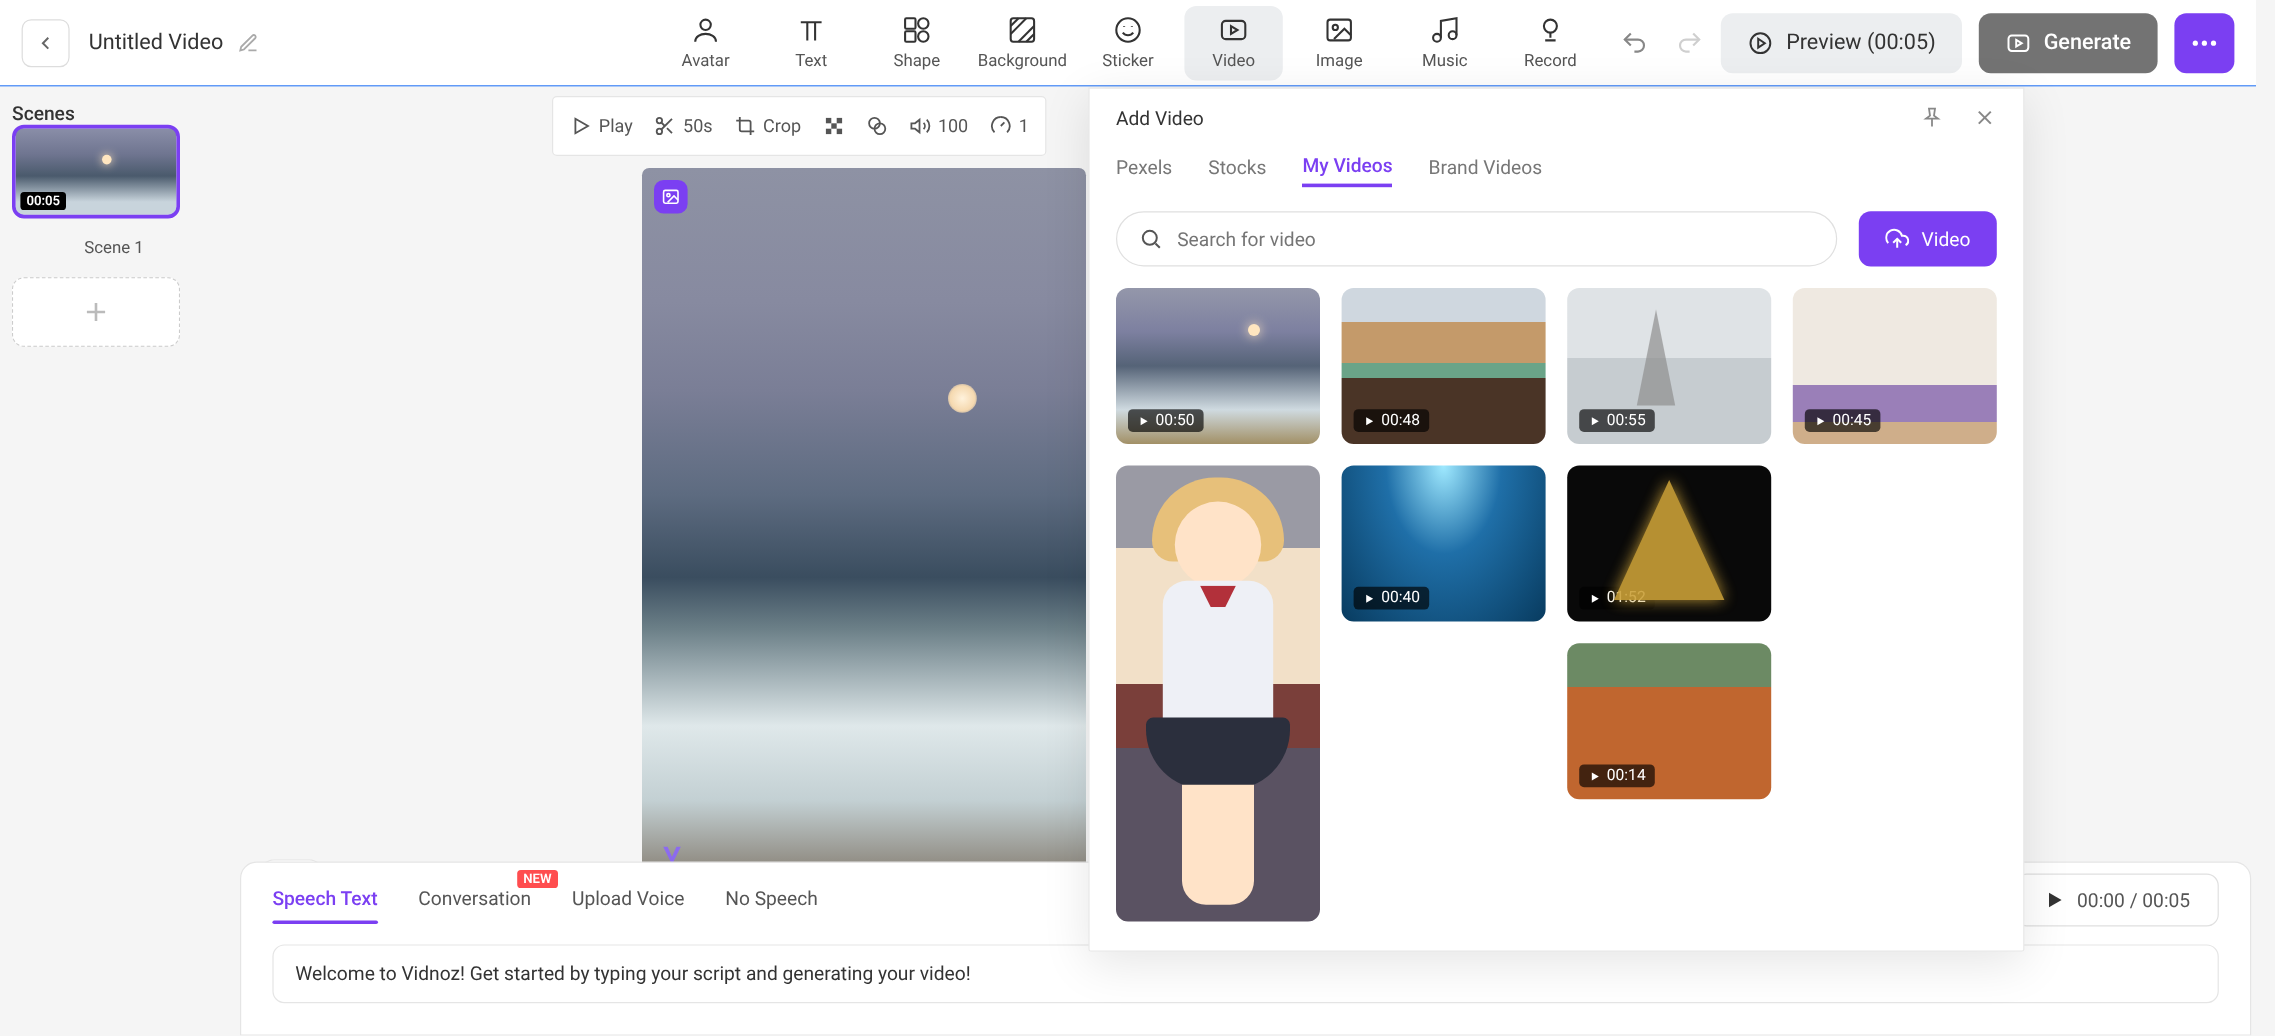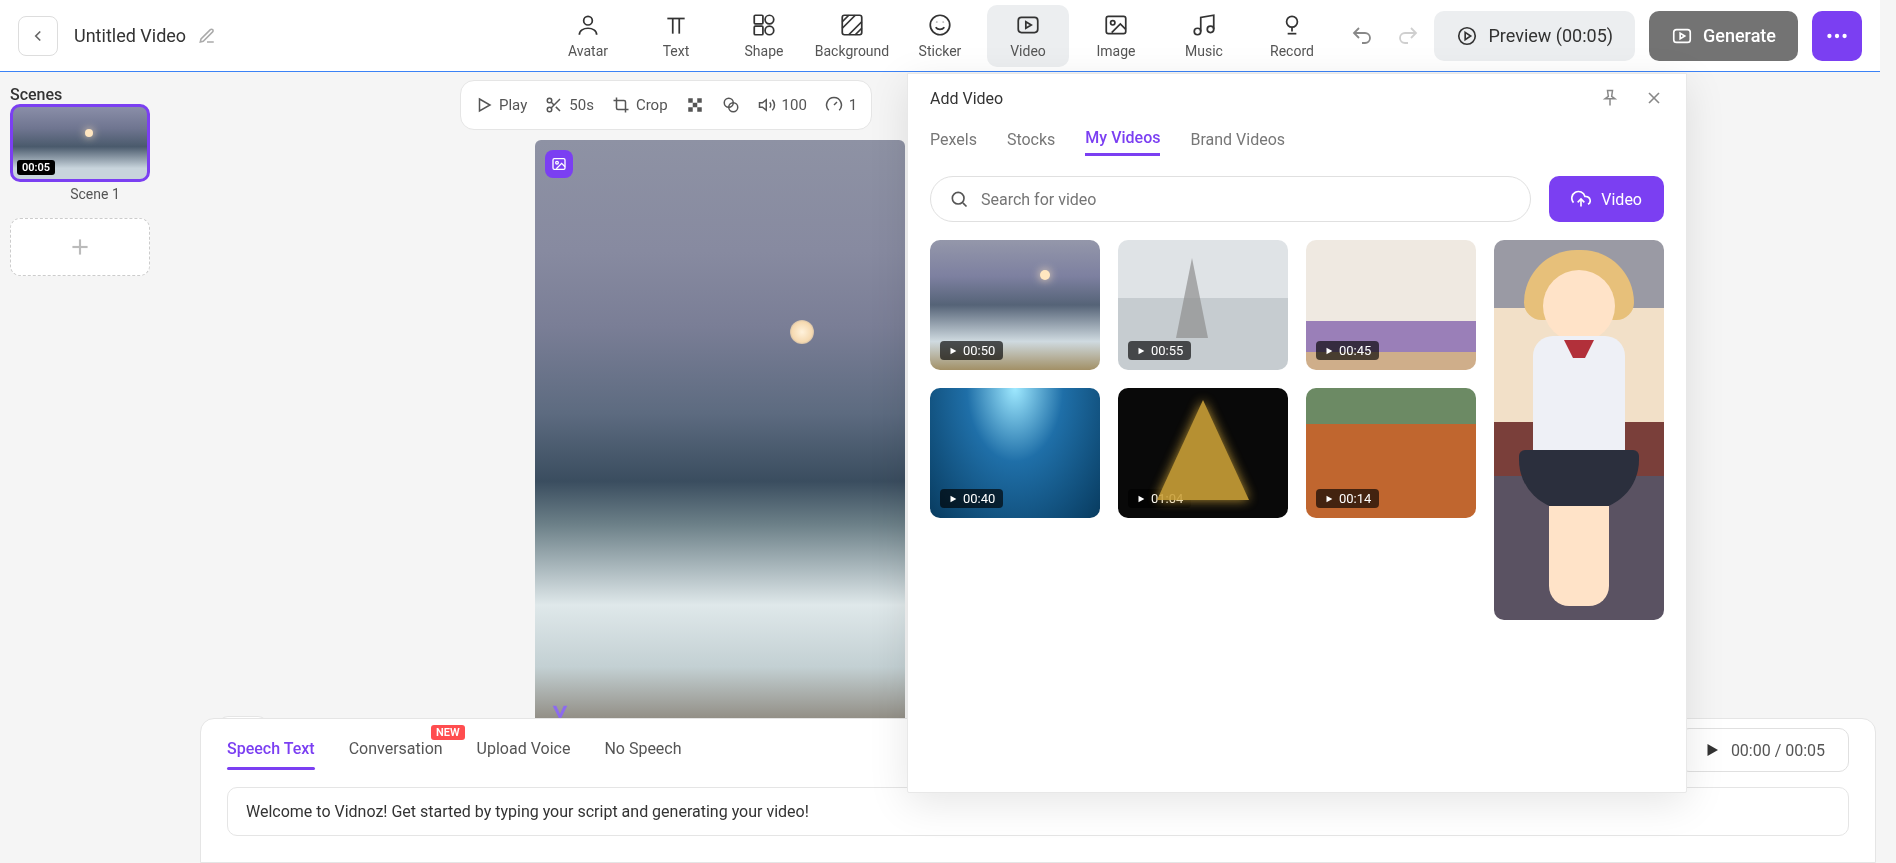--- a/index.html
+++ b/index.html
@@ -20,26 +20,26 @@
   .preview-btn { height: 50px; padding: 0 22px; border-radius: 10px; background: #eceef0; display: flex; align-items: center; gap: 10px; cursor: pointer; font-size: 18px; color: #333; }
   .generate-btn { height: 50px; padding: 0 22px; border-radius: 10px; background: #737373; color: #fff; display: flex; align-items: center; gap: 10px; cursor: pointer; font-size: 18px; font-weight: 500; }
   .more-btn { width: 50px; height: 50px; border-radius: 10px; background: #7b3ff2; display: flex; align-items: center; justify-content: center; cursor: pointer; }
   
   
   .scenes { position: absolute; top: 85px; left: 10px; width: 170px; }
   .scenes h3 { font-size: 16px; font-weight: 500; color: #333; margin-bottom: 0; }
   .scene-thumb { width: 140px; height: 78px; border: 3px solid #7b3ff2; border-radius: 10px; position: relative; overflow: hidden; cursor: pointer; background: linear-gradient(to bottom, #8a8ea8 0%, #6f7590 30%, #4a5a6c 55%, #c8d4dc 85%); }
   .scene-thumb::after{content:"";position:absolute;top:22px;left:72px;width:8px;height:8px;border-radius:50%;background:#ffe6c0;box-shadow:0 0 8px #ffe6c0;}
   .scene-duration { position: absolute; bottom: 4px; left: 4px; background: #000; color: #fff; font-size: 11px; font-weight:600; padding: 1px 5px; border-radius: 3px; }
-  .scene-label { text-align: center; font-size: 14px; color: #555; margin-top: 4px; }
+  .scene-label { text-align: center; font-size: 14px; color: #555; margin-top: 17px; }
   .add-scene { margin-top: 16px; width: 140px; height: 58px; border: 1px dashed #ccc; border-radius: 10px; display: flex; align-items: center; justify-content: center; color: #bbb; cursor: pointer; background:#fff; }
   
   
   .canvas-area { position: absolute; top: 80px; left: 200px; right: 20px; bottom: 145px; }
-  .canvas-toolbar { position: absolute; top: 0; left: 260px; height: 50px; background: #fff; border: 1px solid #e5e5e5; border-radius: 14px; display: flex; align-items: center; padding: 0 14px; gap: 18px; color: #555; }
+  .canvas-toolbar { position: absolute; top: 0; left: 260px; height: 50px; background: #fff; border: 1px solid #e5e5e5; border-radius: 4px; display: flex; align-items: center; padding: 0 14px; gap: 18px; color: #555; }
   .tb-item { display: flex; align-items: center; gap: 6px; font-size: 15px; cursor: pointer; }
   .canvas { position: absolute; top: 60px; left: 335px; width: 370px; height: 620px; border-radius: 6px; overflow: hidden; background: linear-gradient(to bottom, #8e92a4 0%, #878aa0 18%, #7a7e96 30%, #5d6b80 44%, #3a4d5f 55%, #6c8088 62%, #dfe8ea 75%, #c3d0d3 85%, #6b5a48 100%); }
   .canvas::before{content:"";position:absolute;top:180px;left:255px;width:24px;height:24px;border-radius:50%;background:radial-gradient(circle,#fff2dc 0%, #f5d9b0 60%, transparent 100%);}
   .canvas .badge-corner { position:absolute; top:10px; left:10px; width:28px; height:28px; border-radius:8px; background:#7b3ff2; display:flex; align-items:center; justify-content:center; }
   .brand-mark { position:absolute; bottom:18px; left:14px; color:#fff; font-size:14px; display:flex; flex-direction:column; align-items:flex-start; gap:2px; opacity:.85; }
   .brand-mark .v{ width:22px; height:22px; }
   .collapse-tab { position:absolute; left:18px; bottom:-24px; width:50px; height:26px; border:1px solid #e5e5e5; border-bottom:none; border-radius:10px 10px 0 0; background:#fff; display:flex; align-items:center; justify-content:center; cursor:pointer; color:#555; }
   
   
   .bottom-panel { position:absolute; left:200px; right:20px; bottom:0; height:145px; background:#fff; border:1px solid #e5e5e5; border-radius:14px 14px 0 0; padding:0 26px; }
@@ -406,20 +406,28 @@
   </div>
   <div class="vp-grid">
     <div class="vcard h bg-beach">
         <span class="dur">
           <svg width="10" height="10" viewBox="0 0 24 24" fill="#fff">
             <polygon points="6 4 20 12 6 20"></polygon>
           </svg>
           <span>00:50</span>
         </span>
       </div>
+    <div class="vcard h bg-venice">
+        <span class="dur">
+          <svg width="10" height="10" viewBox="0 0 24 24" fill="#fff">
+            <polygon points="6 4 20 12 6 20"></polygon>
+          </svg>
+          <span>00:48</span>
+        </span>
+      </div>
     <div class="vcard h bg-paris">
         <span class="dur">
           <svg width="10" height="10" viewBox="0 0 24 24" fill="#fff">
             <polygon points="6 4 20 12 6 20"></polygon>
           </svg>
           <span>00:55</span>
         </span>
       </div>
 
     <div class="vcard h bg-yoga">
@@ -445,21 +453,21 @@
           </svg>
           <span>00:40</span>
         </span>
       </div>
 
     <div class="vcard h bg-tree">
         <span class="dur">
           <svg width="10" height="10" viewBox="0 0 24 24" fill="#fff">
             <polygon points="6 4 20 12 6 20"></polygon>
           </svg>
-          <span>01:04</span>
+          <span>01:52</span>
         </span>
       </div>
     <div class="vcard h bg-roofs" style="grid-column:3">
         <span class="dur">
           <svg width="10" height="10" viewBox="0 0 24 24" fill="#fff">
             <polygon points="6 4 20 12 6 20"></polygon>
           </svg>
           <span>00:14</span>
         </span>
       </div>

